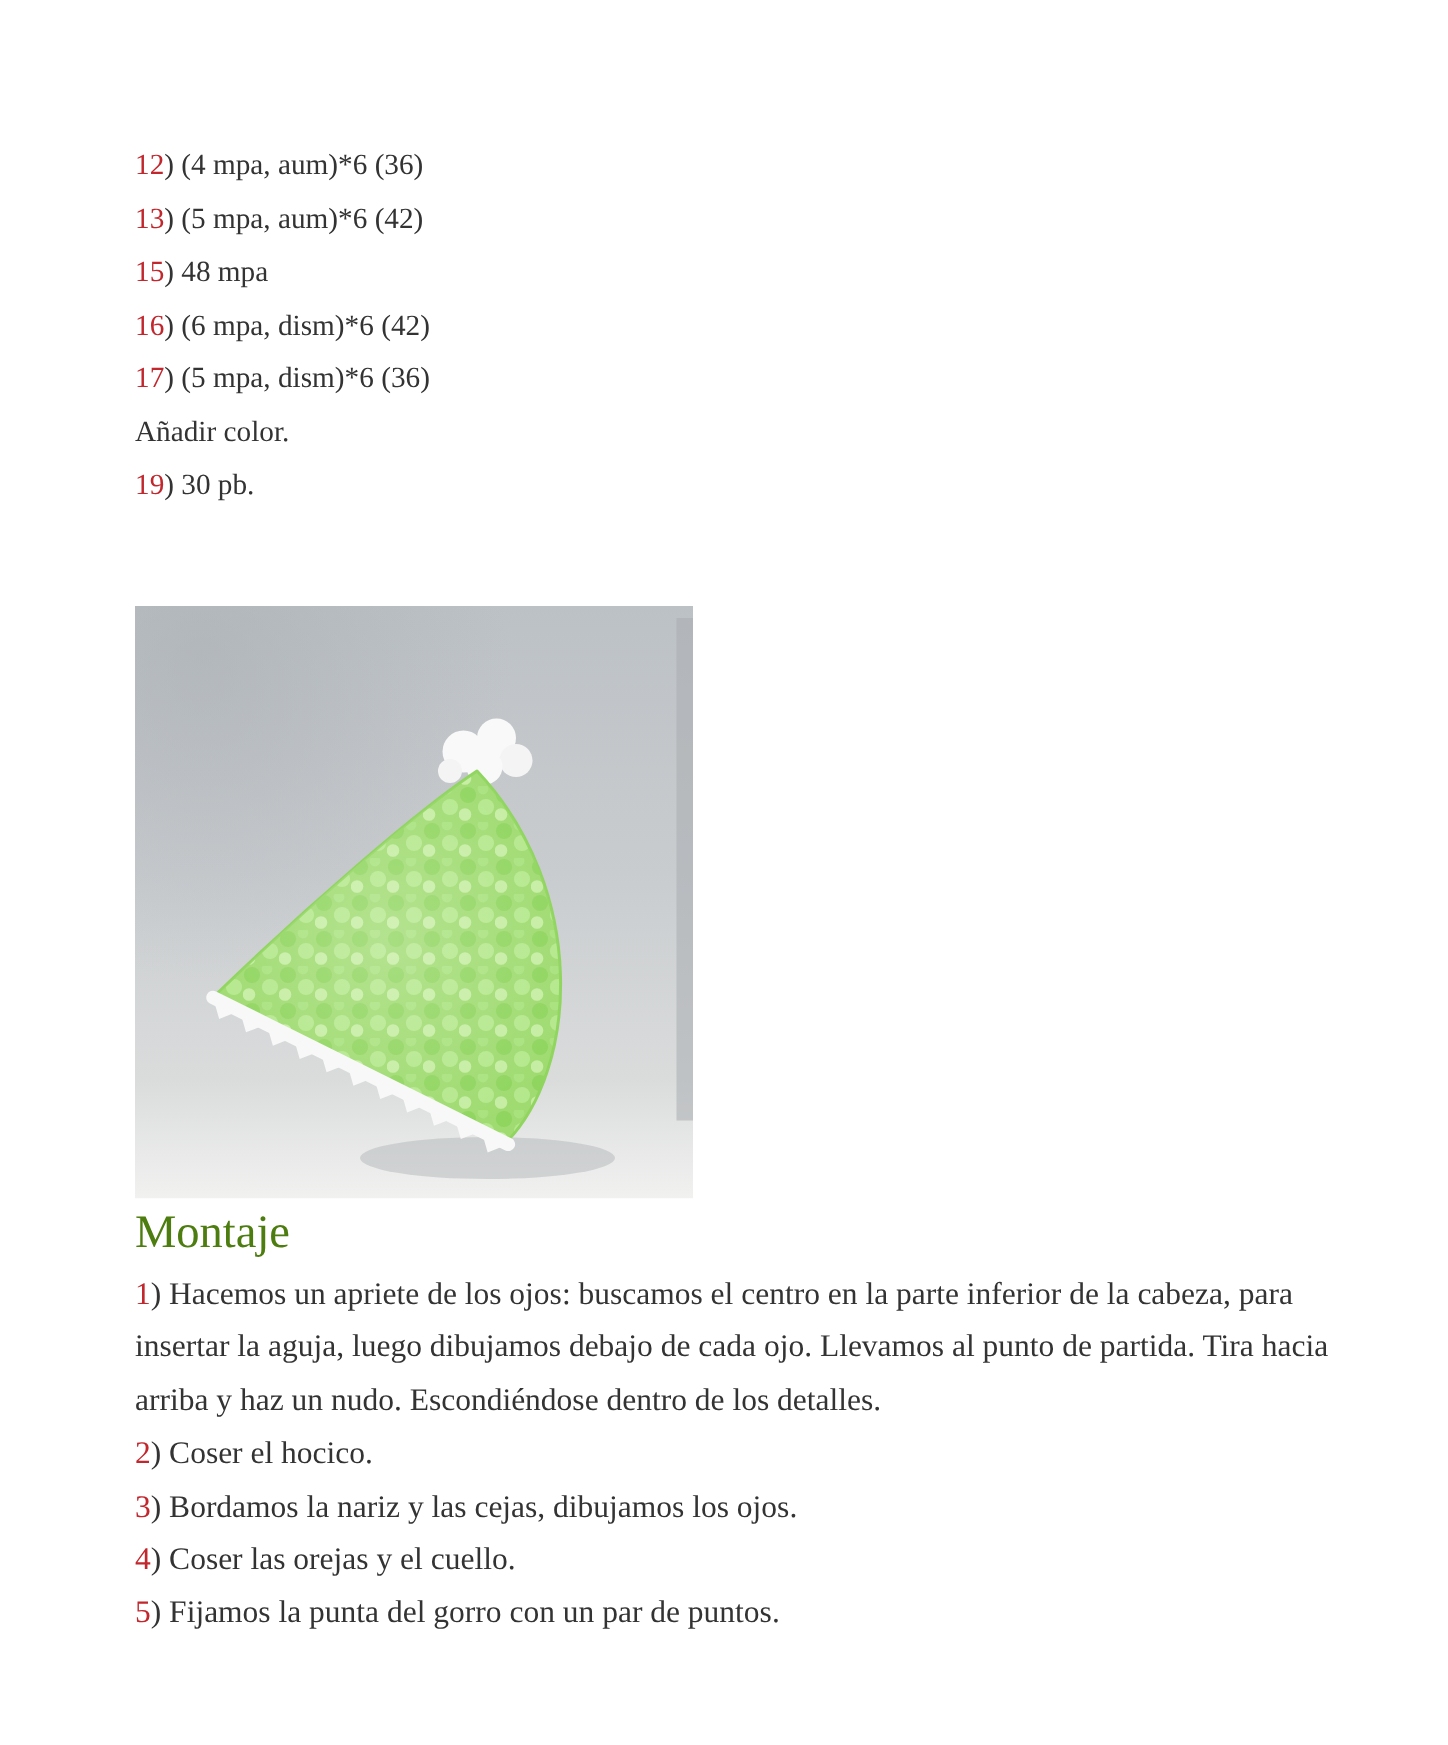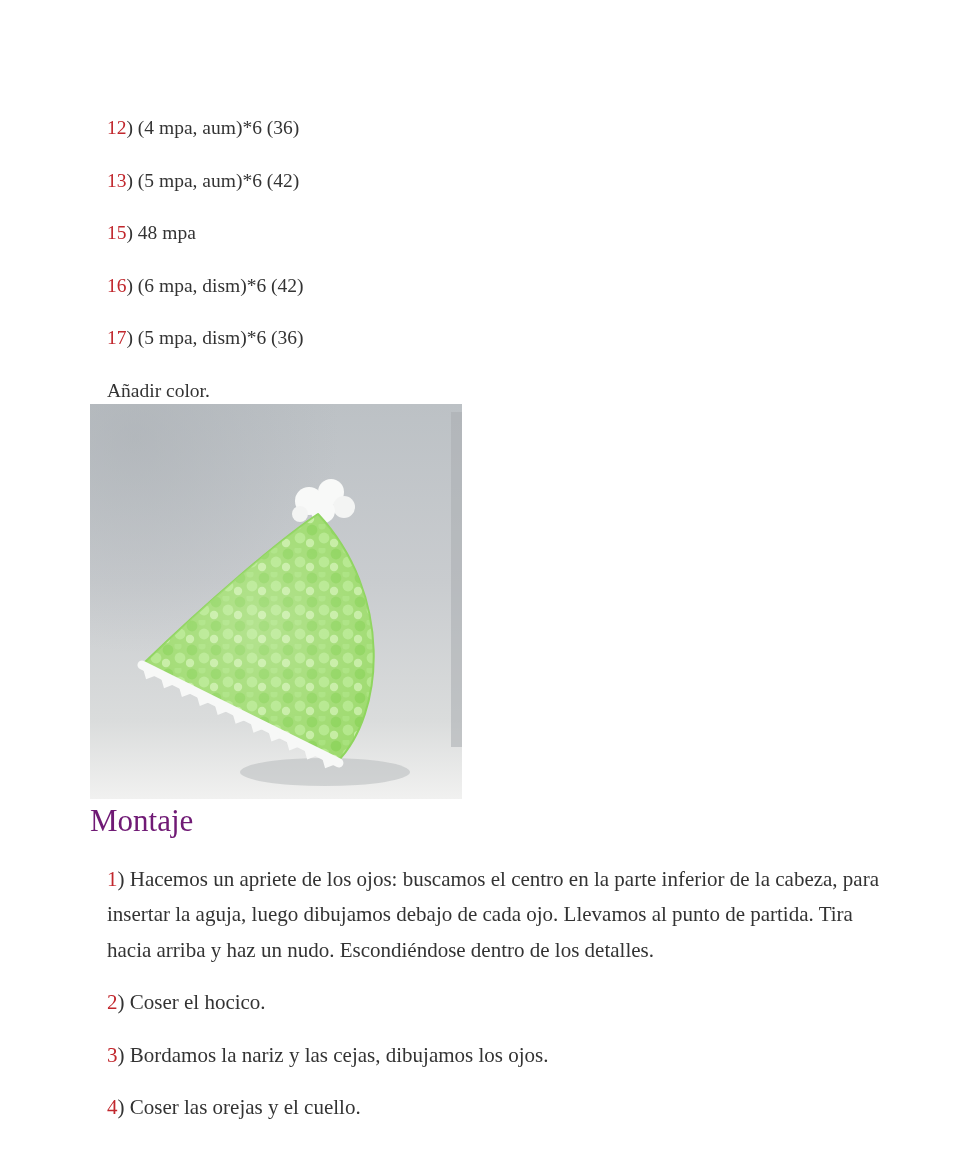--- a/index.html
+++ b/index.html
@@ -16,37 +16,37 @@
     color: #333333;
     overflow: hidden;
   }
   .pattern-list {
     position: absolute;
     left: 90px;
     top: 93px;
     font-size: 19.5px;
     line-height: 35.5px;
   }
-  .row, .step { margin: 17px; }
+  .row, .step { margin: 0; }
   .num { color: #c1272d; }
   .photo-figure {
     position: absolute;
     left: 90px;
     top: 404px;
     width: 372px;
     height: 395px;
   }
   .photo-figure svg { display: block; }
   .montaje-title {
     position: absolute;
     left: 90px;
     top: 800px;
     font-size: 31px;
     line-height: 41px;
-    color: #701a75;
+    color: #4d7c0f;
   }
   .steps {
     position: absolute;
     left: 90px;
     top: 845px;
     width: 806px;
     font-size: 21px;
     line-height: 35.4px;
   }
 </style>
@@ -131,15 +131,16 @@
     </svg>
   </figure>
 
   <h1 class="montaje-title" style="margin:0; font-weight:400;">Montaje</h1>
 
   <div class="steps">
     <p class="step"><span class="num">1</span><span class="rest">) Hacemos un apriete de los ojos: buscamos el centro en la parte inferior de la cabeza, para insertar la aguja, luego dibujamos debajo de cada ojo. Llevamos al punto de partida. Tira hacia arriba y haz un nudo. Escondiéndose dentro de los detalles.</span></p>
     <p class="step"><span class="num">2</span><span class="rest">) Coser el hocico.</span></p>
     <p class="step"><span class="num">3</span><span class="rest">) Bordamos la nariz y las cejas, dibujamos los ojos.</span></p>
     <p class="step"><span class="num">4</span><span class="rest">) Coser las orejas y el cuello.</span></p>
+    <p class="step"><span class="num">5</span><span class="rest">) Fijamos la punta del gorro con un par de puntos.</span></p>
   </div>
 
 </div>
 
 </body></html>

